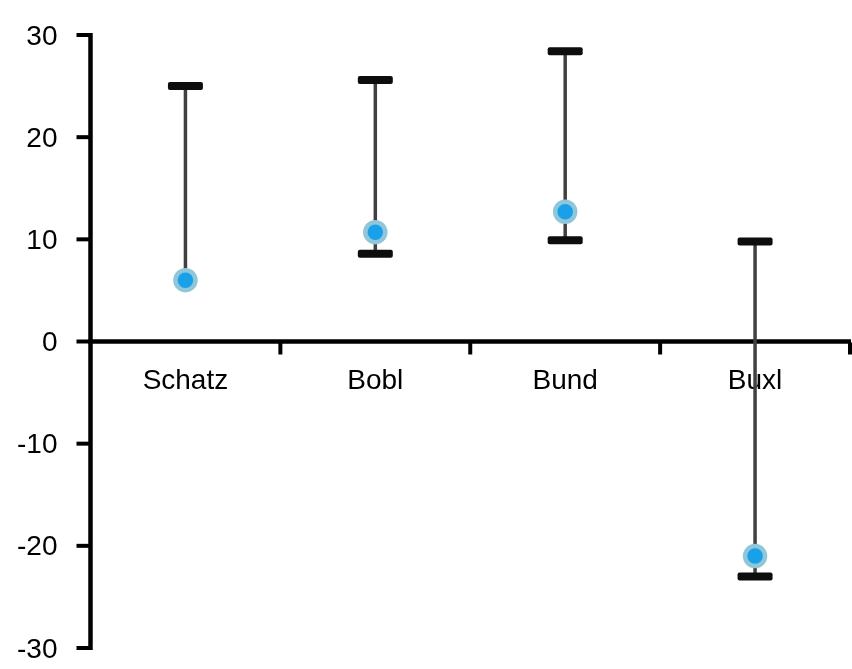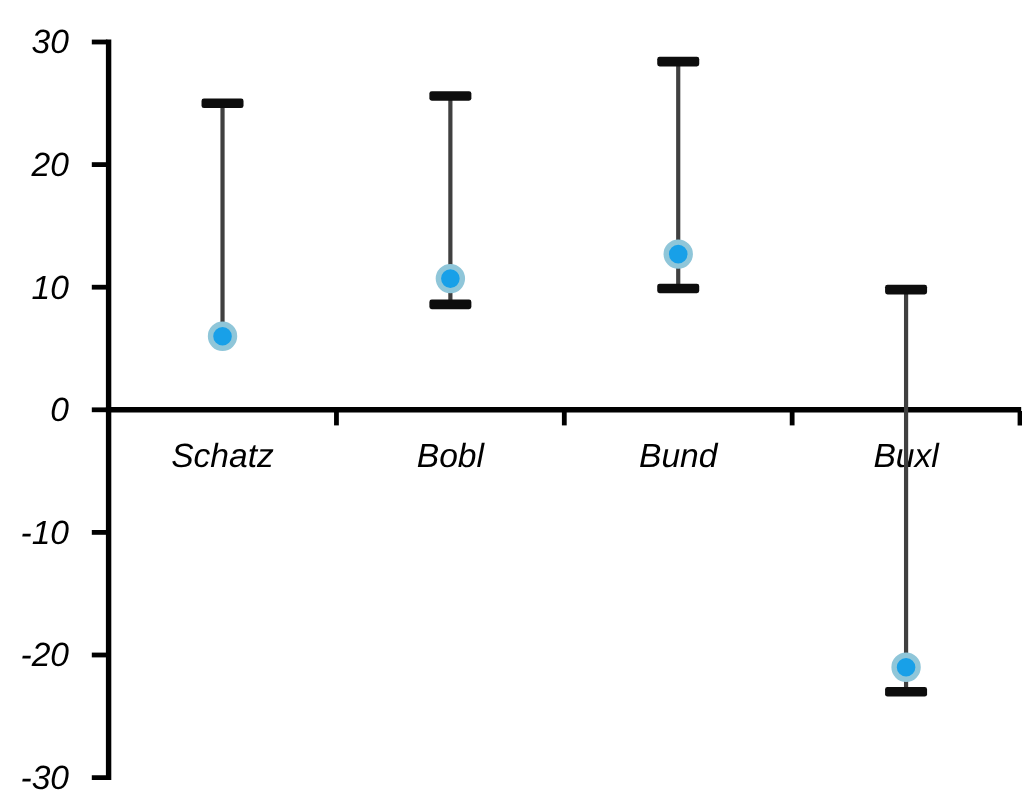--- a/index.html
+++ b/index.html
@@ -2,21 +2,20 @@
 <html><head>
 <meta charset="utf-8">
 <style>
   html, body { margin: 0; padding: 0; background: #ffffff; }
   .chart-wrap {
     width: 852px;
     height: 669px;
     background: #ffffff;
     position: relative;
     overflow: hidden;
-    font-style: italic;
   }
   svg text {
     font-family: "Liberation Sans", sans-serif;
     font-size: 28px;
     fill: #000000;
   }
 </style>
 </head>
 <body>
 

